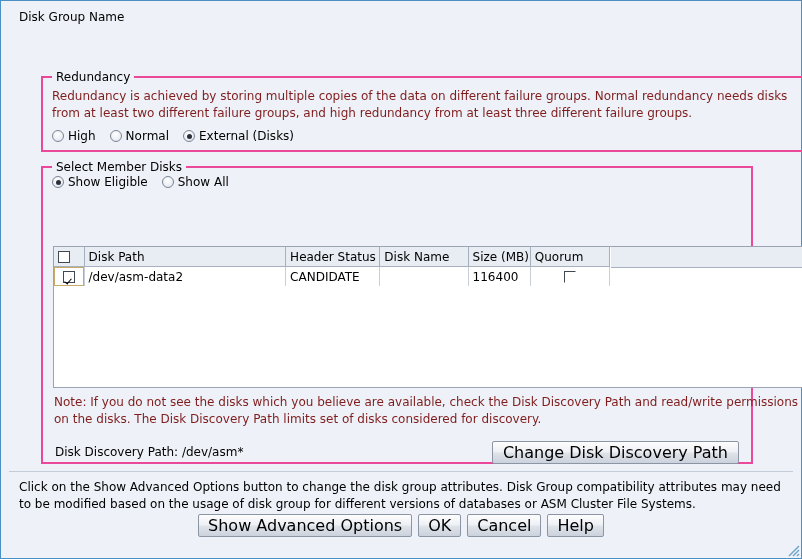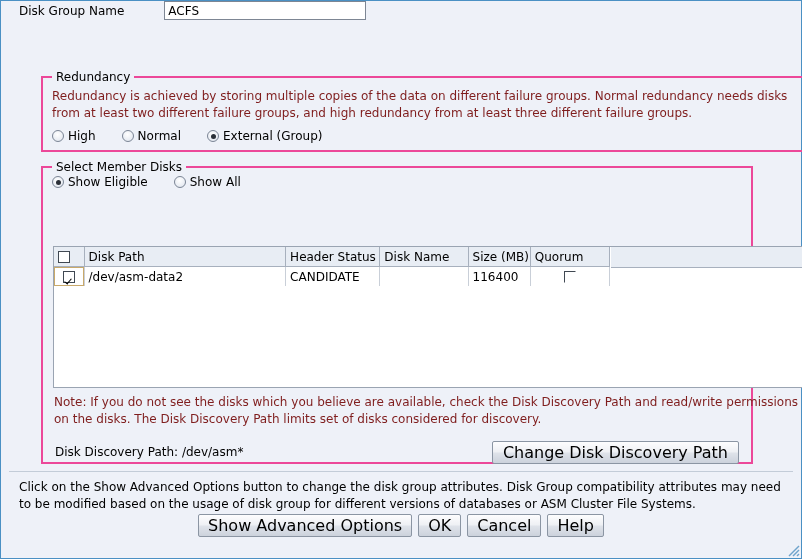--- a/index.html
+++ b/index.html
@@ -138,21 +138,21 @@
     font-size: 12px;
     line-height: 17px;
     color: #7f1d1d;
   }
 
   
   .radio-row {
     position: absolute;
     display: flex;
     align-items: flex-end;
-    gap: 12px;
+    gap: 0px;
   }
   .radio {
     display: flex;
     align-items: center;
     margin-right: 14px;
     cursor: pointer;
     white-space: nowrap;
   }
   .radio .dot {
     width: 12px; height: 12px;
@@ -334,42 +334,41 @@
   }
 </style>
 </head>
 <body>
 
 <div class="window">
 
 
   <div class="content">
 
-    <div class="row-name" style="top:0;gap:32px;">
+    <div class="row-name" style="top:9px;">
       <span class="lbl">Disk Group Name</span>
-      <input class="text-input" type="text" value="ACFS" style="">
     </div>
 
     <div class="groupbox" id="gb-redundancy">
       <span class="gb-title">Redundancy</span>
 
       <div class="para" style="left:9px; top:10px; width:754px;">Redundancy is achieved by storing multiple copies of the data on different failure groups. Normal redundancy needs disks from at least two different failure groups, and high redundancy from at least three different failure groups.</div>
 
       <div class="radio-row" style="left:9px; top:51px;">
         <span class="radio">
           <span class="dot"></span>
           <span class="rlabel">High</span>
         </span>
         <span class="radio">
           <span class="dot"></span>
           <span class="rlabel">Normal</span>
         </span>
         <span class="radio checked">
           <span class="dot"></span>
-          <span class="rlabel">External (Group)</span>
+          <span class="rlabel">External (Disks)</span>
         </span>
       </div>
     </div>
 
     <div class="groupbox" id="gb-members">
       <span class="gb-title">Select Member Disks</span>
 
       <div class="radio-row" style="left:9px; top:7px;">
         <span class="radio checked">
           <span class="dot"></span>

